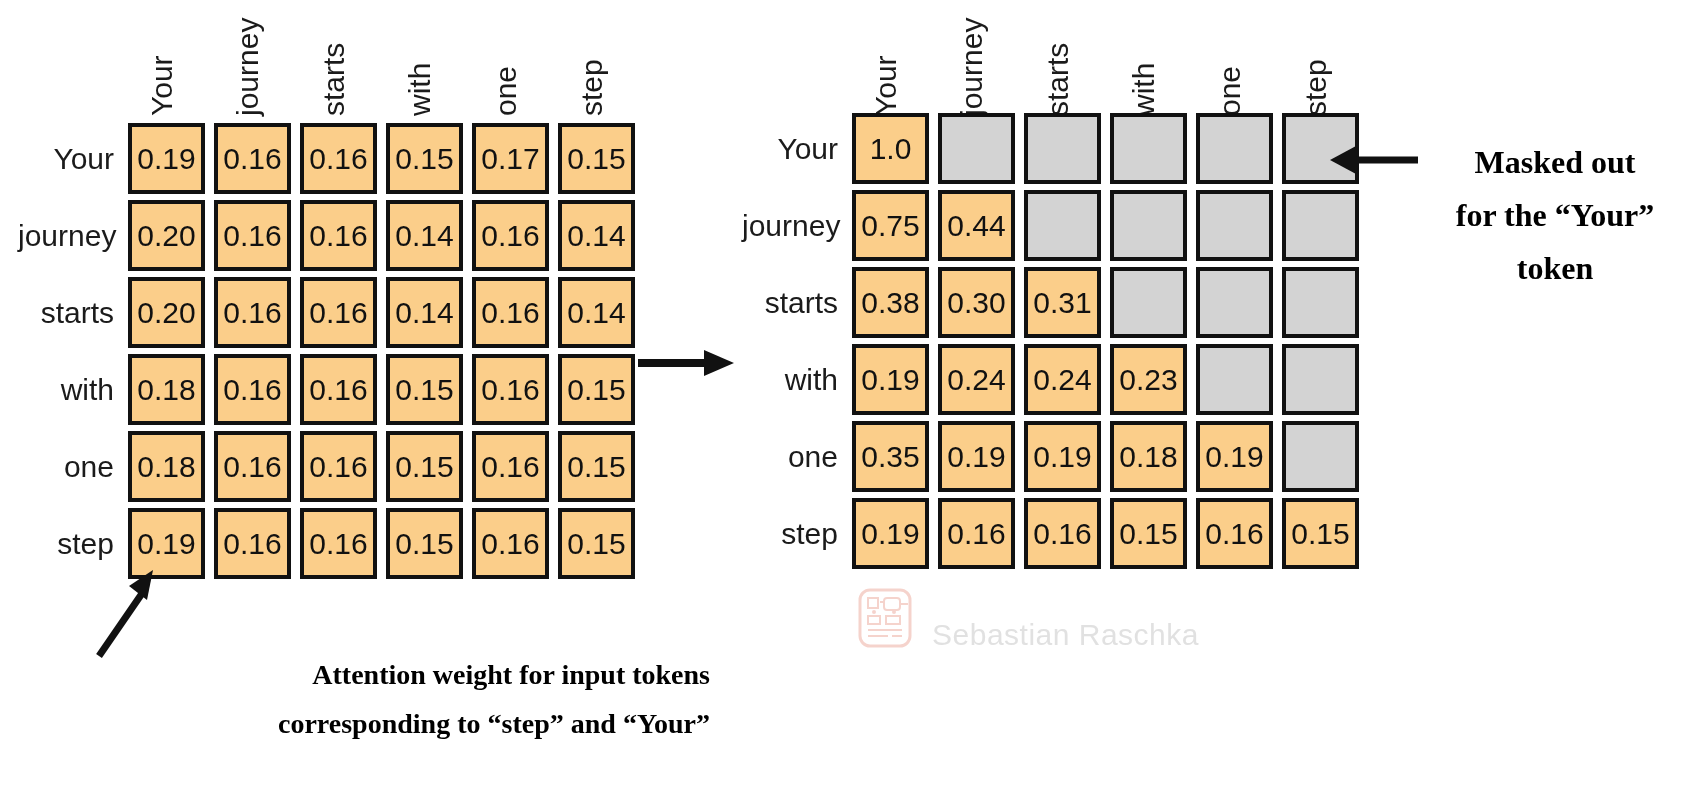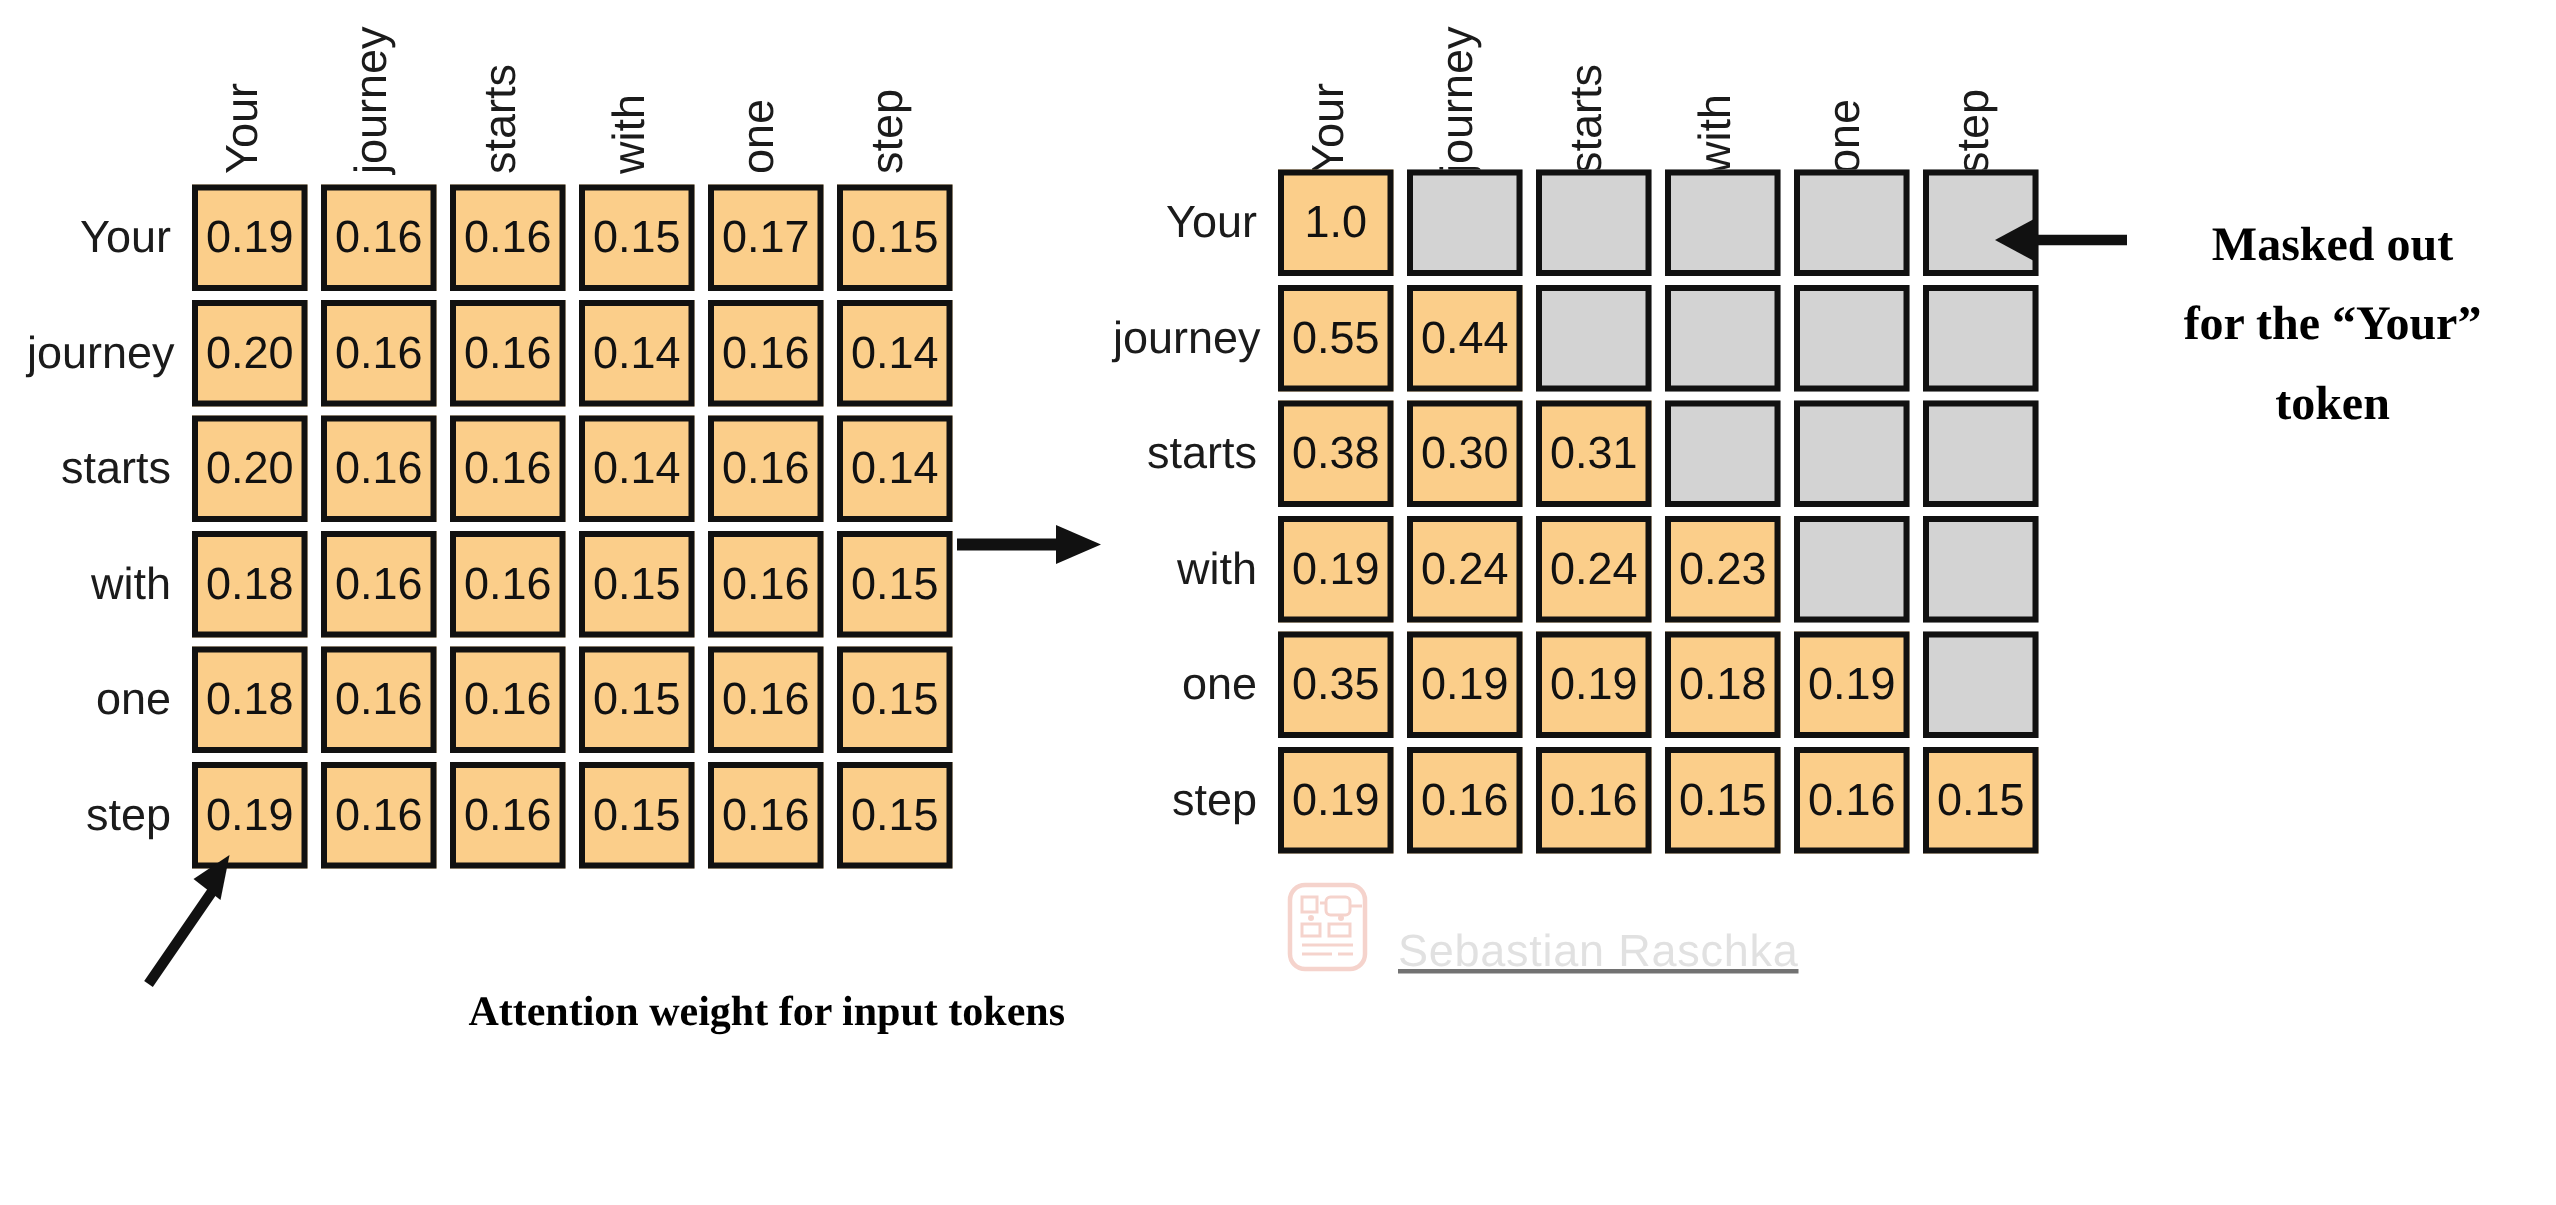--- a/index.html
+++ b/index.html
@@ -143,21 +143,20 @@
   
   .watermark {
     position: absolute;
     left: 858px;
     top: 588px;
     display: flex;
     align-items: center;
     gap: 14px;
     opacity: 0.55;
     pointer-events: none;
-    text-decoration: underline;
   }
   .watermark-logo {
     width: 60px;
     height: 66px;
   }
   .watermark-text {
     font-family: "Liberation Sans", sans-serif;
     font-size: 30px;
     color: #c9c9c9;
     letter-spacing: 0.5px;
@@ -274,21 +273,21 @@
           <div class="row-label">Your</div>
           <div class="cell">1.0</div>
           <div class="cell masked"></div>
           <div class="cell masked"></div>
           <div class="cell masked"></div>
           <div class="cell masked"></div>
           <div class="cell masked"></div>
         </div>
         <div class="grid-row">
           <div class="row-label">journey</div>
-          <div class="cell">0.55</div>
+          <div class="cell">0.75</div>
           <div class="cell">0.44</div>
           <div class="cell masked"></div>
           <div class="cell masked"></div>
           <div class="cell masked"></div>
           <div class="cell masked"></div>
         </div>
         <div class="grid-row">
           <div class="row-label">starts</div>
           <div class="cell">0.38</div>
           <div class="cell">0.30</div>
@@ -343,20 +342,21 @@
     <span class="ln">token</span>
   </div>
 
   <svg class="bottom-arrow-svg" viewBox="0 0 80 90">
     <line x1="14" y1="86" x2="58" y2="22" stroke="#111111" stroke-width="7"></line>
     <polygon points="68,0 44,16 62,30" fill="#111111"></polygon>
   </svg>
 
   <div class="annotation" id="attention-annotation">
     <span class="ln">Attention weight for input tokens</span>
+    <span class="ln">corresponding to “step” and “Your”</span>
   </div>
 
   <div class="watermark">
     <svg class="watermark-logo" viewBox="0 0 60 66">
       <rect x="2" y="2" width="50" height="56" rx="10" fill="none" stroke="#eeb0a4" stroke-width="3"></rect>
       <rect x="10" y="10" width="10" height="10" fill="none" stroke="#eeb0a4" stroke-width="2"></rect>
       <rect x="26" y="10" width="16" height="12" rx="3" fill="none" stroke="#eeb0a4" stroke-width="2"></rect>
       <rect x="10" y="28" width="12" height="8" fill="none" stroke="#eeb0a4" stroke-width="2"></rect>
       <rect x="28" y="28" width="14" height="8" fill="none" stroke="#eeb0a4" stroke-width="2"></rect>
       <line x1="10" y1="42" x2="44" y2="42" stroke="#eeb0a4" stroke-width="2"></line>

